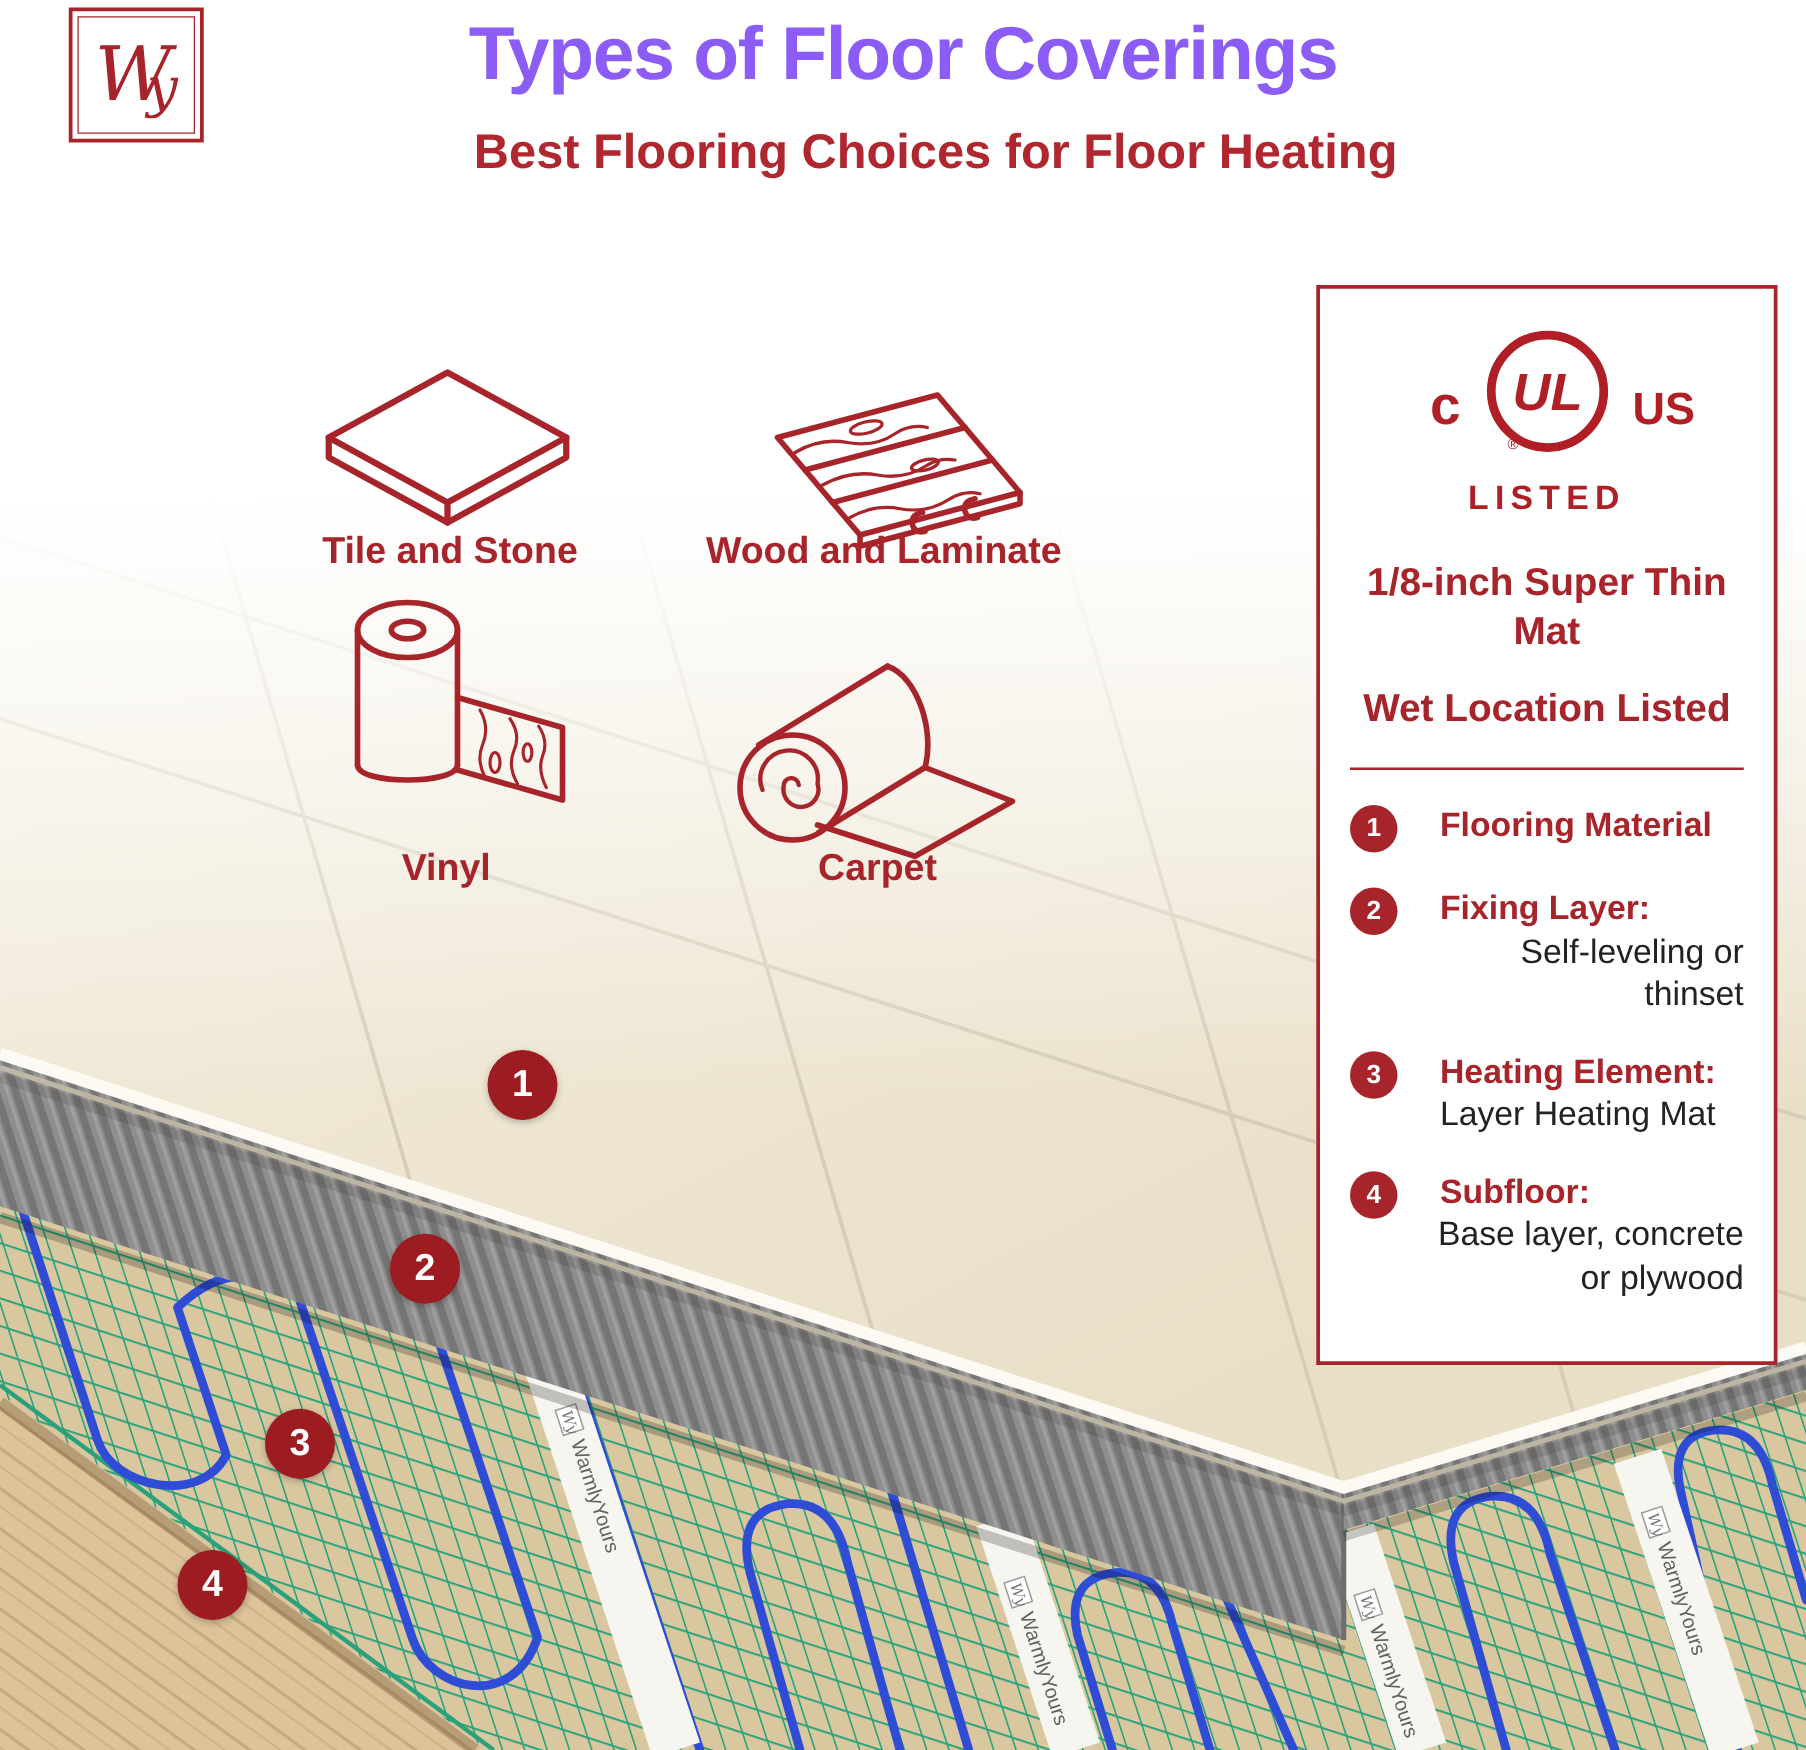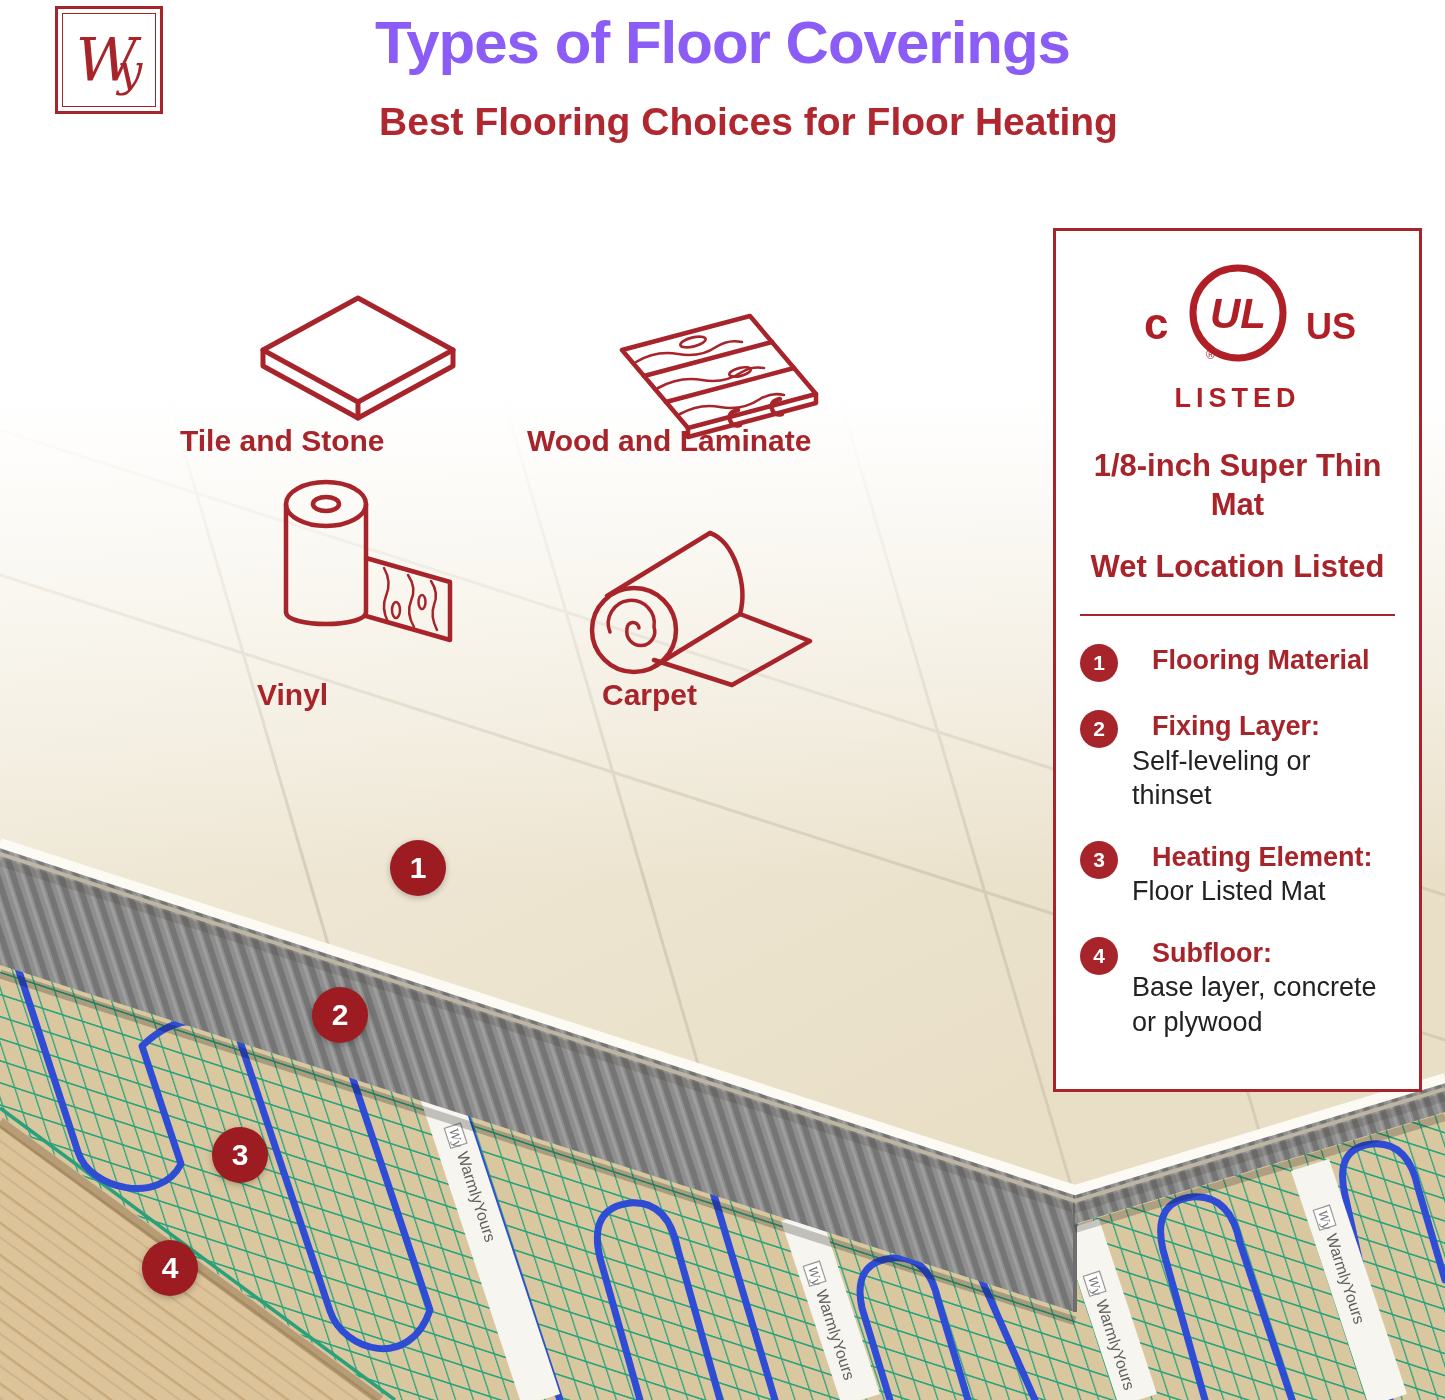--- a/index.html
+++ b/index.html
@@ -27,21 +27,21 @@
     font-size:60px; font-weight:700; letter-spacing:-1px; color:#8b5cf6;
   }
   .subtitle {
     position:absolute; left:0; top:100px; width:1445px; text-align:center; z-index:3;
     font-size:39px; font-weight:700; color:#b0272f;margin-left:26px;
   }
 
   
   .type-icon { position:absolute; z-index:3; }
   .type-label {
-    position:absolute; z-index:3; text-align:left;
+    position:absolute; z-index:3; text-align:center;
     font-size:30px; font-weight:700; color:#a8242b;
   }
   .icon-stroke { stroke:#a8242b; fill:none; stroke-linecap:round; stroke-linejoin:round; }
 
   
   .panel {
     position:absolute; left:1053px; top:228px; width:369px; height:864px; z-index:4;
     background:#ffffff; border:3px solid #a8242b; box-sizing:border-box;
     padding:22px 24px; display:flex; flex-direction:column; align-items:center;
   }
@@ -58,21 +58,21 @@
   }
   .panel-items { width:100%; }
   .panel-item { display:flex; gap:14px; align-items:flex-start; margin-top:27px; }
   .item-badge {
     flex:0 0 auto; width:38px; height:38px; border-radius:50%; background:#a8242b;
     color:#fff; font-size:21px; font-weight:700; display:flex;
     align-items:center; justify-content:center; margin-top:1px;
   }
   .item-text { font-size:27px; line-height:1.28; }
   .item-title { font-weight:700; color:#a8242b;margin-left:20px; }
-  .item-desc { color:#222222; }
+  .item-desc { color:#222222;text-align:right; }
 
   
   .callout {
     position:absolute; z-index:2; width:56px; height:56px; border-radius:50%;
     background:#9d1c22; color:#ffffff; font-size:30px; font-weight:700;
     display:flex; align-items:center; justify-content:center;
     box-shadow:0 2px 6px rgba(0,0,0,0.25);
   }
 </style>
 </head>
@@ -297,21 +297,21 @@
         <div class="item-badge">2</div>
         <div class="item-text">
           <span class="item-title">Fixing Layer:</span>
           <div class="item-desc">Self-leveling or thinset</div>
         </div>
       </div>
       <div class="panel-item">
         <div class="item-badge">3</div>
         <div class="item-text">
           <span class="item-title">Heating Element:</span>
-          <div class="item-desc">Floor Listed Mat</div>
+          <div class="item-desc">Layer Heating Mat</div>
         </div>
       </div>
       <div class="panel-item">
         <div class="item-badge">4</div>
         <div class="item-text">
           <span class="item-title">Subfloor:</span>
           <div class="item-desc">Base layer, concrete or plywood</div>
         </div>
       </div>
     </div>

